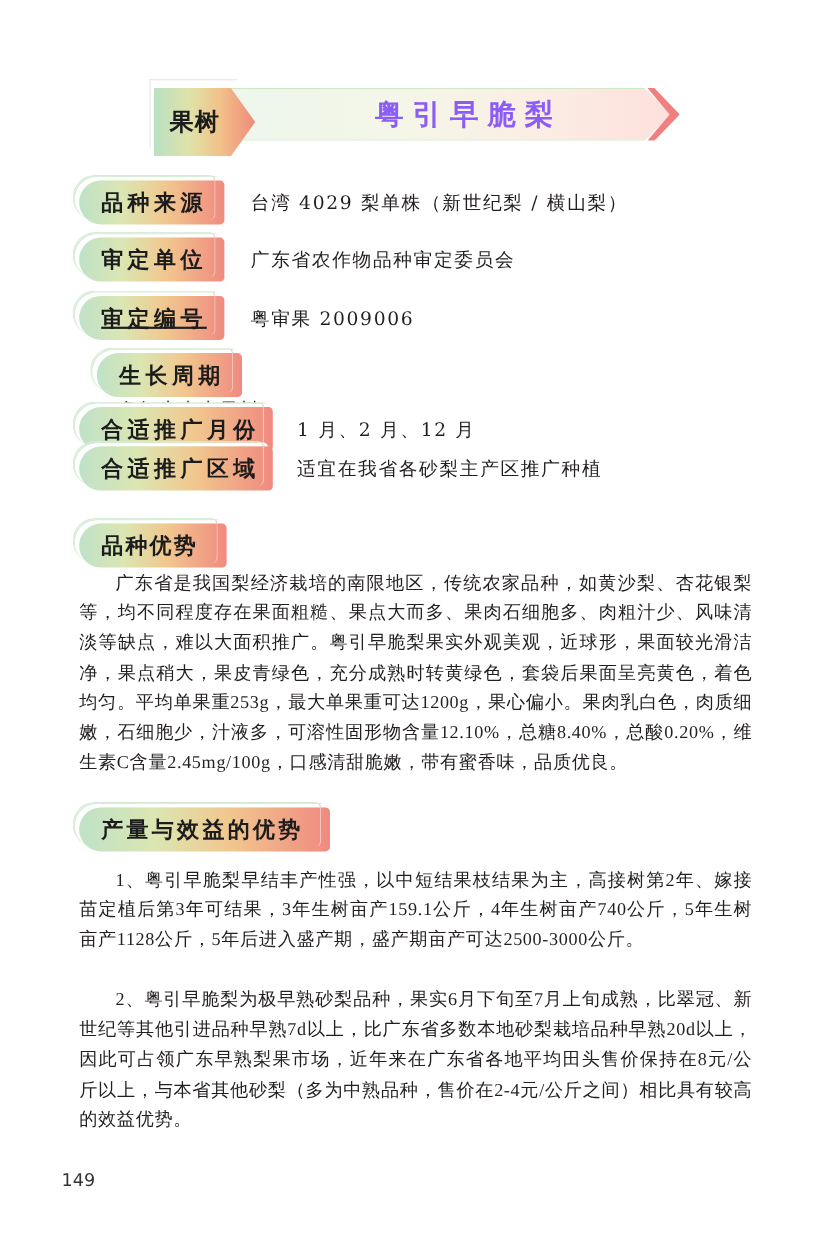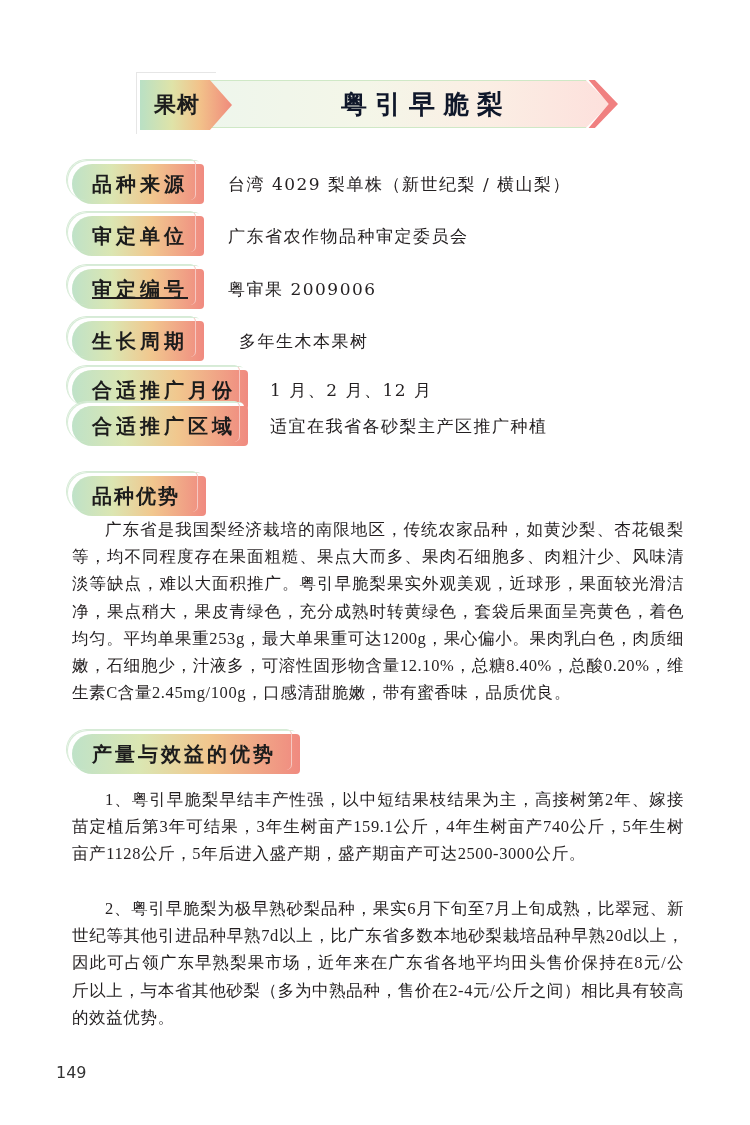--- a/index.html
+++ b/index.html
@@ -14,30 +14,30 @@
       background: linear-gradient(90deg, #eef6ec 0%, #f4f6e8 40%, #fbeee4 70%, #fde0dc 100%);
       border-top: 1px solid #cfe8c6; border-bottom: 1px solid #cfe8c6;
       clip-path: polygon(0 0, 94% 0, 100% 50%, 94% 100%, 0 100%);
     }
     .banner-tip {
       position: absolute; left: 440px; top: 8px; width: 42px; height: 48px;
       background: #f08080;
       clip-path: polygon(0 0, 45% 0, 100% 50%, 45% 100%, 0 100%, 30% 100%, 78% 50%, 30% 0);
     }
     .banner-tag {
-      position: absolute; left: 4px; top: 8px; width: 92px; height: 50px;
+      position: absolute; left: 4px; top: 8px; width: 92px; height: 62px;
       background: linear-gradient(90deg, #b9e0c4 0%, #dfe3a8 35%, #f2c28a 65%, #f08a7c 100%);
       clip-path: polygon(0 0, 76% 0, 100% 50%, 76% 100%, 0 100%);
       display: flex; align-items: center; padding-left: 14px;
     }
     .banner-tag span { font-family: "DejaVu Sans", sans-serif; font-weight: bold; font-size: 22px; color: #1c1c1c; letter-spacing: 1px; }
     .banner-title {
       position: absolute; left: 160px; top: 8px; width: 260px; height: 48px;
       display: flex; align-items: center; justify-content: center;
-      font-family: "DejaVu Sans", sans-serif; font-weight: bold; font-size: 26px; letter-spacing: 8px; color: #0f172a;
+      font-family: "DejaVu Sans", sans-serif; font-weight: bold; font-size: 26px; letter-spacing: 8px; color: #8b5cf6;
     }
 
     
     .row { position: absolute; left: 72px; display: flex; align-items: center; }
     .pill {
       position: relative; height: 40px; border-radius: 20px 4px 4px 20px;
       background: linear-gradient(90deg, #bfe2c8 0%, #dbe6b2 30%, #f1c78e 60%, #f08a80 100%);
       display: flex; align-items: center; padding-left: 20px;
       box-shadow: -4px -3px 0 0 #ffffff, -5px -4px 0 0 #d8ecd8;
     }
@@ -80,21 +80,21 @@
   <div class="value" style="margin-left:24px;">广东省农作物品种审定委员会</div>
 </div>
 
 <div class="row" style="top:269px;">
   <div class="pill" style="width:132px;text-decoration:underline;">
     <span>审定编号</span>
   </div>
   <div class="value" style="margin-left:24px;">粤审果 2009006</div>
 </div>
 
-<div class="row" style="top:321px;">
+<div class="row" style="top:321px;flex-direction:column;">
   <div class="pill" style="width:132px;">
     <span>生长周期</span>
   </div>
   <div class="value" style="margin-left:35px;">多年生木本果树</div>
 </div>
 
 <div class="row" style="top:370px;">
   <div class="pill" style="width:176px;">
     <span>合适推广月份</span>
   </div>

